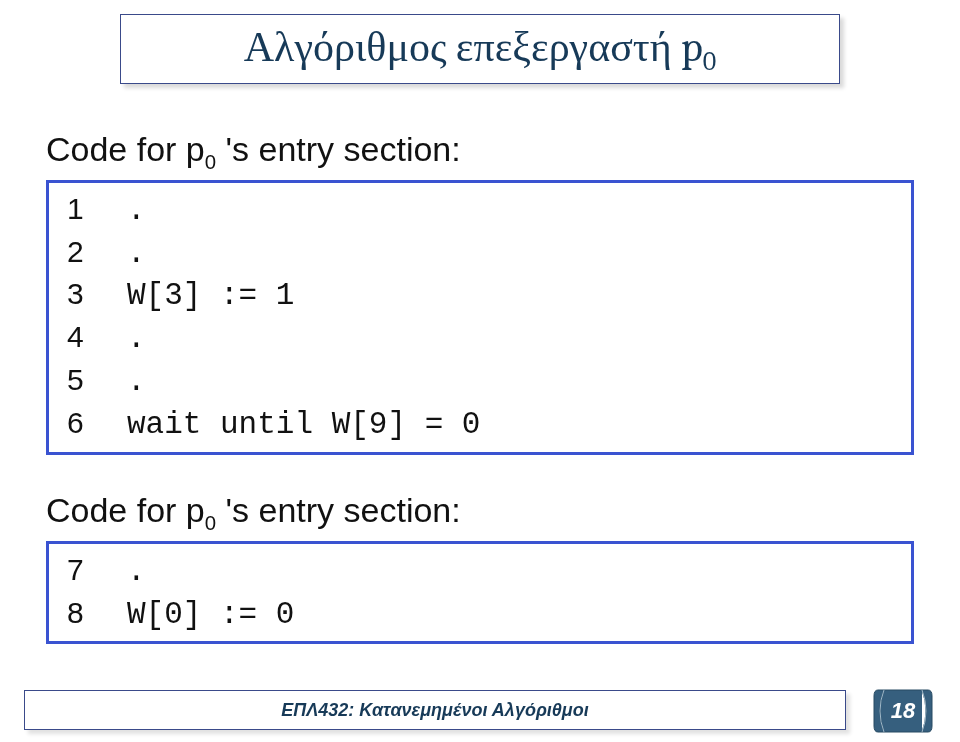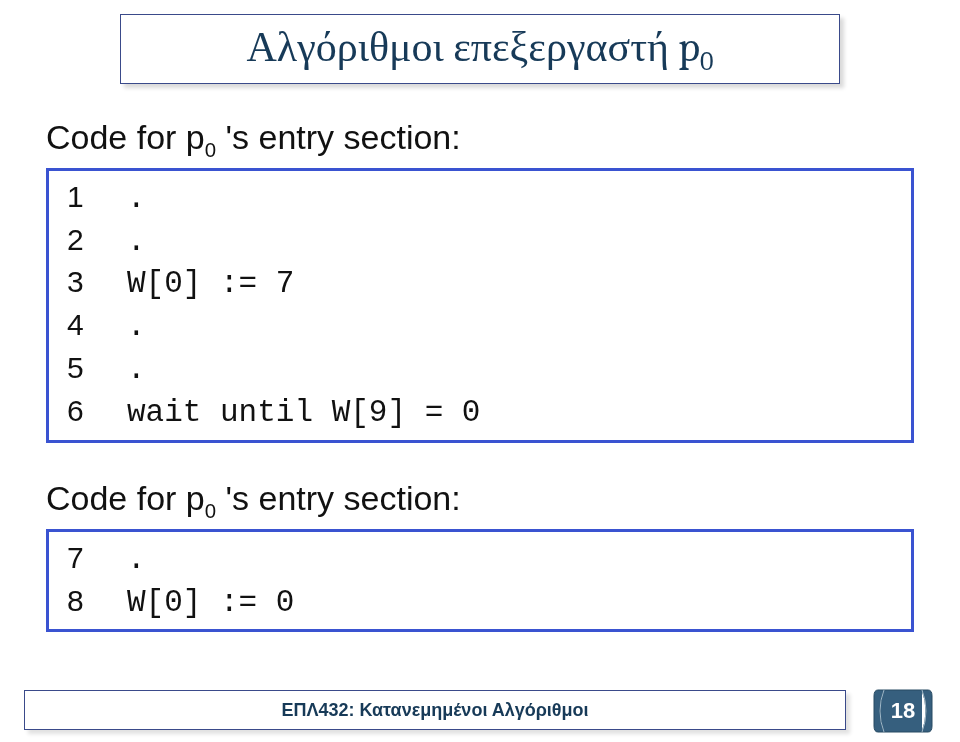--- a/index.html
+++ b/index.html
@@ -27,21 +27,21 @@
   .content {
     position: absolute;
     top: 108px;
     left: 46px;
     right: 46px;
     font-family: "Comic Sans MS", "Comic Sans", cursive, sans-serif;
     color: #111;
     font-size: 34px;
   }
 
-  .sect-head { margin-top: 10px; margin-bottom: 6px; font-size: 34px; }
+  .sect-head { margin-top: 22px; margin-bottom: 6px; font-size: 34px; }
   .sect-head .sub { font-size: 60%; vertical-align: sub; }
 
   .code-box {
     border: 3px solid #3a53d1;
     padding: 6px 20px 6px 18px;
     margin-bottom: 36px;
   }
   .code-row {
     display: grid;
     grid-template-columns: 40px 1fr;
@@ -57,20 +57,21 @@
   .cd {
     font-family: "Courier New", Courier, monospace;
     font-size: 31px;
     white-space: pre;
   }
 
   .footer-bar {
     position: absolute;
     left: 0; right: 0; bottom: 0;
     height: 62px;
+    font-style: italic;
   }
   .footer-box {
     position: absolute;
     left: 24px;
     right: 114px;
     bottom: 12px;
     height: 40px;
     border: 1px solid #3a4a8a;
     box-shadow: 4px 4px 4px rgba(0,0,0,0.12);
     display: flex;
@@ -102,41 +103,41 @@
     font-size: 22px;
   }
 </style>
 </head>
 <body>
 
 <div class="slide">
 
   <div class="title-wrap">
     <div class="title">
-      <span>Αλγόριθμοι επεξεργαστή p</span><span class="title-sub">0</span>
+      <span>Αλγόριθμος επεξεργαστή p</span><span class="title-sub">0</span>
     </div>
   </div>
 
   <div class="content">
 
     <div class="sect-head">
       <span>Code for p</span><span class="sub">0</span><span> 's entry section:</span>
     </div>
     <div class="code-box">
       <div class="code-row">
         <span class="ln">1</span>
         <span class="cd">.</span>
       </div>
       <div class="code-row">
         <span class="ln">2</span>
         <span class="cd">.</span>
       </div>
       <div class="code-row">
         <span class="ln">3</span>
-        <span class="cd">W[0] := 7</span>
+        <span class="cd">W[3] := 1</span>
       </div>
       <div class="code-row">
         <span class="ln">4</span>
         <span class="cd">.</span>
       </div>
       <div class="code-row">
         <span class="ln">5</span>
         <span class="cd">.</span>
       </div>
       <div class="code-row">

